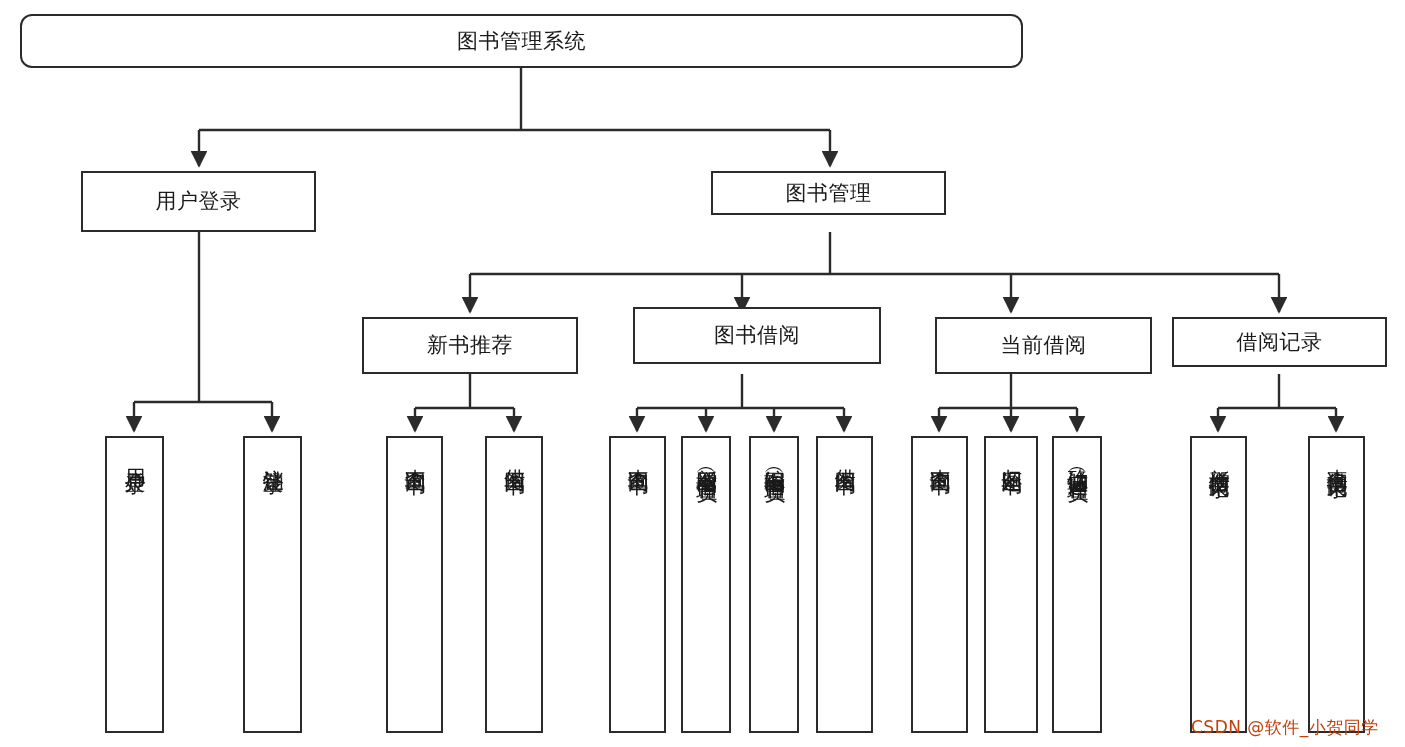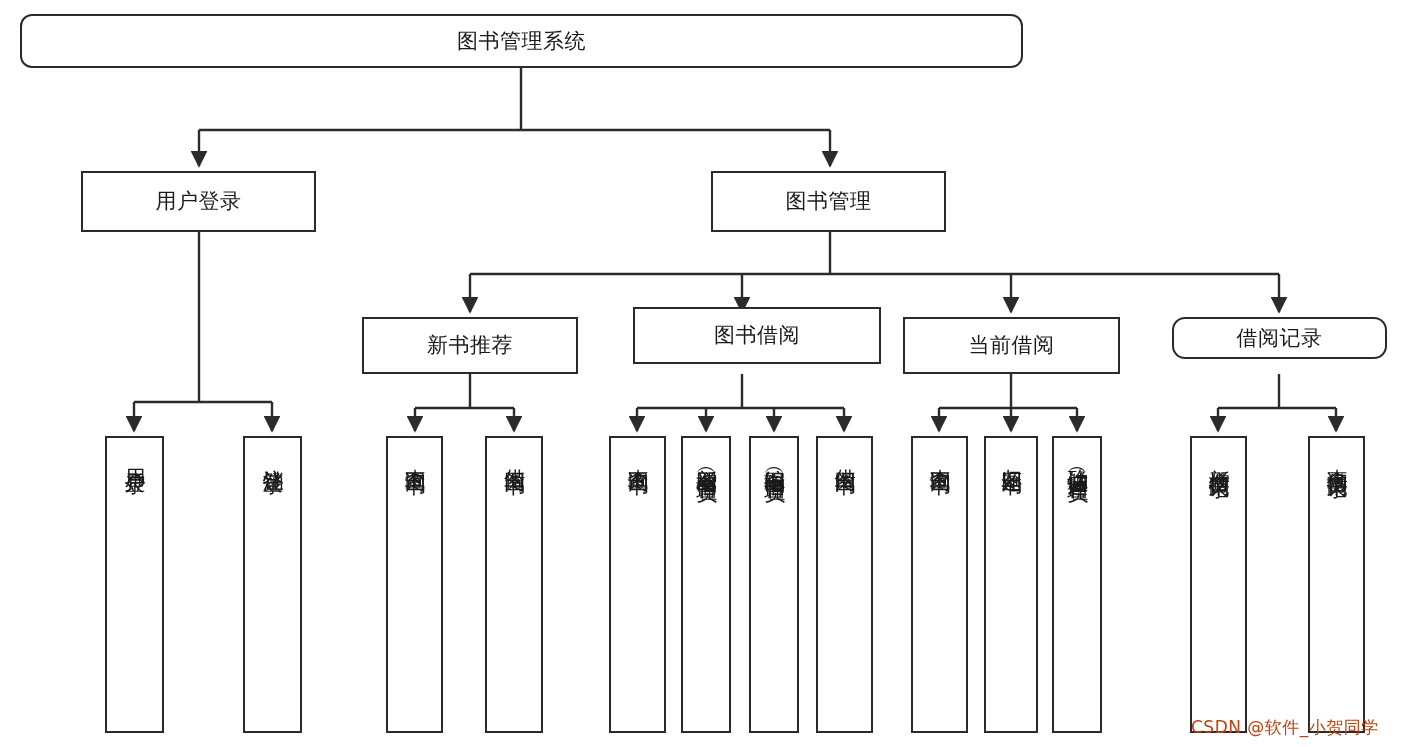--- a/index.html
+++ b/index.html
@@ -117,34 +117,34 @@
     </g>
   </svg>
 
   <div class="node" style="left:20px; top:14px; width:1003px; height:54px;border-radius:12px;">
     <span class="label">图书管理系统</span>
   </div>
 
   <div class="node" style="left:81px; top:171px; width:235px; height:61px;">
     <span class="label">用户登录</span>
   </div>
-  <div class="node" style="left:711px; top:171px; width:235px; height:61px;">
+  <div class="node" style="left:711px; top:171px; width:235px; height:44px;">
     <span class="label">图书管理</span>
   </div>
 
   <div class="node" style="left:362px; top:317px; width:216px; height:57px;">
     <span class="label">新书推荐</span>
   </div>
   <div class="node" style="left:633px; top:307px; width:248px; height:57px;">
     <span class="label">图书借阅</span>
   </div>
-  <div class="node" style="left:903px; top:317px; width:217px; height:57px;">
+  <div class="node" style="left:935px; top:317px; width:217px; height:57px;">
     <span class="label">当前借阅</span>
   </div>
-  <div class="node" style="left:1172px; top:317px; width:215px; height:42px;border-radius:13px;">
+  <div class="node" style="left:1172px; top:317px; width:215px; height:50px;">
     <span class="label">借阅记录</span>
   </div>
 
   <div class="node vert" style="left:105px; top:436px; width:59px; height:297px;">
     <span class="label">用户登录</span>
   </div>
   <div class="node vert" style="left:243px; top:436px; width:59px; height:297px;">
     <span class="label">注销登录</span>
   </div>
   <div class="node vert" style="left:386px; top:436px; width:57px; height:297px;">

